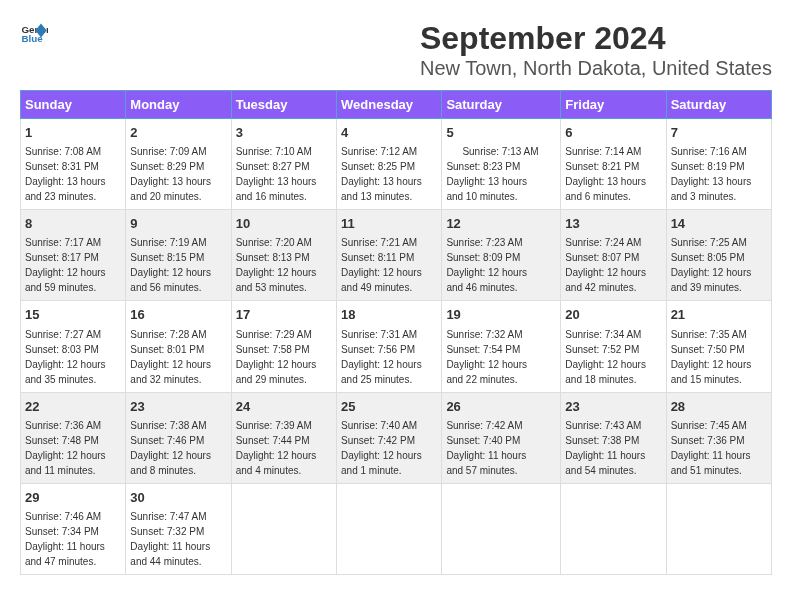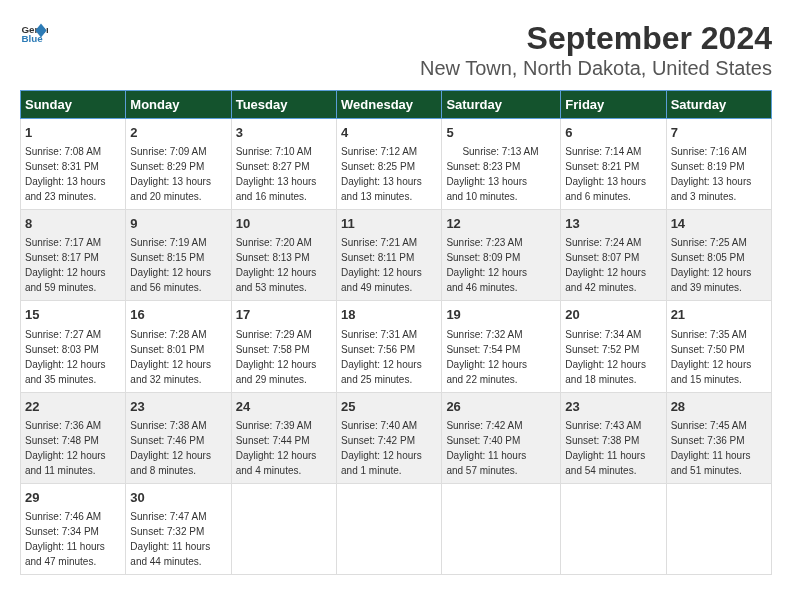--- a/index.html
+++ b/index.html
@@ -19,38 +19,38 @@
     .logo {
       display: flex;
       align-items: center;
       gap: 4px;
     }
     .logo-icon {
       width: 28px;
       height: 28px;
     }
     .title-area {
-      text-align: right;
+      text-align: left;
     }
     .main-title {
       font-size: 32px;
       font-weight: bold;
       color: #333;
     }
     .subtitle {
       font-size: 20px;
       color: #555;
     }
     table {
       width: 100%;
       border-collapse: collapse;
       font-size: 11px;
     }
     thead tr {
-      background-color: #14532d;
+      background-color: #8b5cf6;
       color: white;
     }
     thead th {
       padding: 6px 4px;
       text-align: left;
       font-size: 13px;
       font-weight: bold;
       border: 1px solid #5a9ed8;
     }
     tbody tr {

